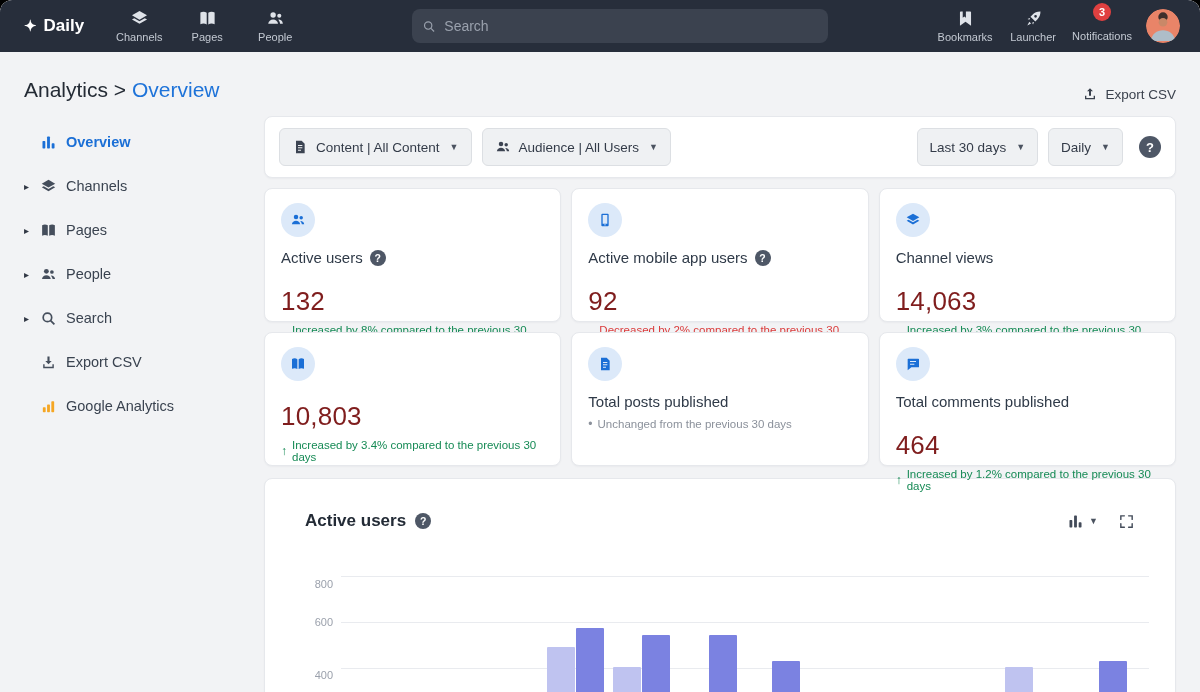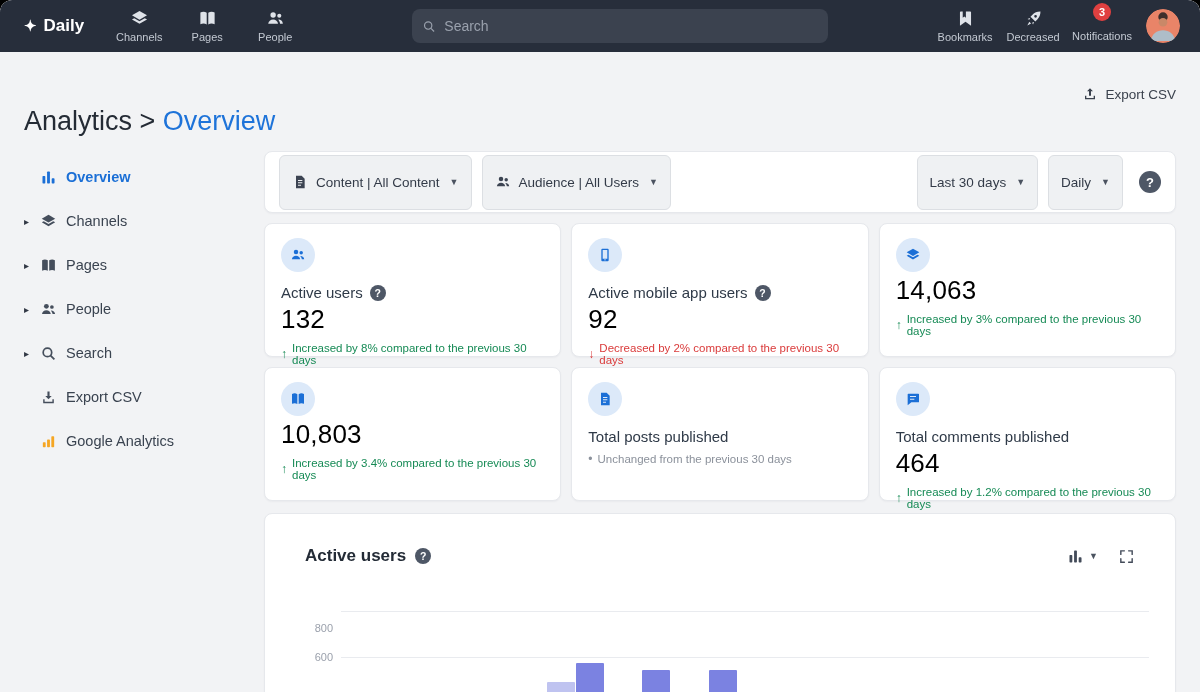--- a/index.html
+++ b/index.html
@@ -18,53 +18,53 @@
   .search-box { width:416px; height:34px; background:#3b424f; border-radius:8px; display:flex; align-items:center; padding:0 10px; gap:8px; }
   .search-box svg { width:15px; height:15px; stroke:#9aa1ad; fill:none; stroke-width:2; }
   .search-box input { background:transparent; border:none; outline:none; color:#d6dae0; font-size:14px; width:100%; font-family:"Liberation Sans", sans-serif; }
   .search-box input::placeholder { color:#9aa1ad; }
   .badge { position:absolute; top:3px; left:50%; margin-left:-9px; min-width:18px; height:18px; background:#e04040; border-radius:9px; color:#fff; font-size:11px; font-weight:bold; display:flex; align-items:center; justify-content:center; padding:0 4px; }
   .notif .lbl { margin-top:19px; }
   .avatar { width:34px; height:34px; border-radius:50%; overflow:hidden; margin:0 6px 0 14px; cursor:pointer; flex:none; }
 
   
   .page-header { display:flex; align-items:flex-start; justify-content:space-between; padding:26px 24px 14px 24px; }
-  .breadcrumb { font-size:27px; color:#242b35;margin-top:28px; }
+  .breadcrumb { font-size:21px; color:#242b35; }
   .breadcrumb .current { color:#1e73d9; cursor:pointer; }
   .export-top { display:flex; align-items:center; gap:7px; font-size:13.5px; color:#3b424e; cursor:pointer; margin-top:8px; }
   .export-top svg { width:16px; height:16px; fill:#3b424e; }
 
   
   .content { display:flex; padding:0 24px; }
   .sidebar { width:240px; flex:none; padding-top:4px; }
   .side-item { display:flex; align-items:center; height:44px; font-size:14.5px; color:#3a4350; cursor:pointer; }
   .side-item .caret { width:16px; font-size:10px; color:#313845; }
   .side-item .sicon { width:26px; display:flex; align-items:center; }
   .side-item svg { width:17px; height:17px; fill:#454e5c; }
   .side-item.active { color:#1b6fd6; font-weight:bold; }
   .side-item.active svg { fill:#1b6fd6; }
 
   .main { flex:1; min-width:0; }
 
   
   .filter-card { background:#fff; border:1px solid #e6e8ec; border-radius:8px; height:62px; display:flex; align-items:center; padding:0 14px; gap:10px; box-shadow:0 1px 2px rgba(20,30,50,.04); }
-  .chip { height:55px; background:#eff1f3; border:1px solid #dcdfe3; border-radius:6px; display:flex; align-items:center; gap:8px; padding:16px 12px; font-size:13.5px; color:#333b48; cursor:pointer; }
+  .chip { height:38px; background:#eff1f3; border:1px solid #dcdfe3; border-radius:6px; display:flex; align-items:center; gap:8px; padding:16px 12px; font-size:13.5px; color:#333b48; cursor:pointer; }
   .chip svg { width:16px; height:16px; fill:#3c4452; }
   .chip .dd { font-size:9px; color:#4b5360; margin-left:2px; }
   .spacer { flex:1; }
   .help { width:16px; height:16px; border-radius:50%; background:#4e5766; color:#fff; font-size:10.5px; font-weight:bold; display:inline-flex; align-items:center; justify-content:center; cursor:pointer; flex:none; }
   .help.lg { width:22px; height:22px; font-size:13px; margin-left:6px; }
 
   
   .stats-grid { display:grid; grid-template-columns:repeat(3,1fr); gap:10px; margin-top:10px; }
   .stat-card { background:#fff; border:1px solid #e6e8ec; border-radius:8px; height:134px; padding:14px 16px; box-shadow:0 1px 2px rgba(20,30,50,.04); }
   .stat-icon { width:34px; height:34px; border-radius:50%; background:#dce9f9; display:flex; align-items:center; justify-content:center; }
   .stat-icon svg { width:16px; height:16px; fill:#1b6fd6; }
   .stat-label { display:flex; align-items:center; gap:7px; margin-top:12px; font-size:15px; color:#2f3a48; }
-  .stat-value { font-size:26px; color:#000000; margin-top:3px; font-weight:500; letter-spacing:.2px; }
+  .stat-value { font-size:26px; color:#7f1d1d; margin-top:20px; font-weight:500; letter-spacing:.2px; }
   .stat-delta { font-size:11.5px; margin-top:7px; display:flex; align-items:center; gap:5px; }
   .stat-delta.up { color:#168a55; }
   .stat-delta.down { color:#da3b3b; }
   .stat-delta.flat { color:#8b919b; }
   .stat-delta .ticon { font-size:12px; }
 
   
   .chart-card { background:#fff; border:1px solid #e6e8ec; border-radius:8px 8px 0 0; margin-top:12px; padding:32px 24px 0 24px; height:220px; box-shadow:0 1px 2px rgba(20,30,50,.04); }
   .chart-head { display:flex; align-items:center; }
   .chart-title { font-size:17px; font-weight:bold; color:#232b36; display:flex; align-items:center; gap:9px; margin-left:16px; }
@@ -126,21 +126,21 @@
         <svg viewBox="0 0 24 24">
             <path d="M6 3h12a1 1 0 0 1 1 1v17l-7-5-7 5V4a1 1 0 0 1 1-1Zm2.5 0v8l2-1.5 2 1.5V3Z"></path>
           </svg>
         <span class="lbl">Bookmarks</span>
       </div>
       <div class="topnav-item">
         <svg viewBox="0 0 24 24">
             <path d="M20.8 3.2c-4.1-.1-7.6 1.5-10.1 4L8.2 9.7l6.1 6.1 2.5-2.5c2.5-2.5 4.1-6 4-10.1ZM14.6 10.9a1.7 1.7 0 1 1 0-3.4 1.7 1.7 0 0 1 0 3.4Z"></path>
             <path d="M8 11.2 4.5 12.6l2.2 1.1Zm4.8 4.8-1.4 3.5-1.1-2.2Zm-6.1.1-2.5 4.7 4.7-2.5Z"></path>
           </svg>
-        <span class="lbl">Decreased</span>
+        <span class="lbl">Launcher</span>
       </div>
       <div class="topnav-item notif">
         <span class="badge">3</span>
         <span class="lbl">Notifications</span>
       </div>
     </div>
     <div class="avatar">
       <svg viewBox="0 0 36 36">
         <circle cx="18" cy="18" r="18" fill="#e98468"></circle>
         <circle cx="18" cy="8.5" r="5" fill="#3f2f2c"></circle>
@@ -312,20 +312,23 @@
           </div>
         </div>
 
         <div class="stat-card">
           <div class="stat-icon">
               <svg viewBox="0 0 24 24">
                 <path d="M12 2.5 21.5 8 12 13.5 2.5 8Z"></path>
                 <path d="M5.3 11.6 2.5 13.2l9.5 5.5 9.5-5.5-2.8-1.6L12 15.5Z"></path>
               </svg>
             </div>
+          <div class="stat-label">
+            <span>Channel views</span>
+          </div>
           <div class="stat-value">14,063</div>
           <div class="stat-delta up">
             <span class="ticon">↑</span>
             <span>Increased by 3% compared to the previous 30 days</span>
           </div>
         </div>
 
         <div class="stat-card">
           <div class="stat-icon">
               <svg viewBox="0 0 24 24">
@@ -387,21 +390,21 @@
               <span class="dd">▼</span>
             </div>
             <div class="ctl expand">
               <svg viewBox="0 0 24 24">
                   <path d="M4 9V4h5M15 4h5v5M20 15v5h-5M9 20H4v-5" stroke-linecap="round"></path>
                 </svg>
             </div>
           </div>
         </div>
         <div class="plot">
-            <div class="ytick" style="top: 30px;">800</div>
+            <div class="ytick" style="top: 21px;">800</div>
             <div class="gridline" style="top: 13px;"></div>
             <div class="ytick" style="top: 59px;">600</div>
             <div class="gridline" style="top: 59px;"></div>
             <div class="ytick" style="top: 112px;">400</div>
             <div class="gridline" style="top: 105px;"></div>
             <div class="bar" style="left: 258px; top: 84.3px; width: 28px; height: 315.7px; background: rgb(191, 195, 240);"></div>
             <div class="bar" style="left: 287px; top: 64.75px; width: 28px; height: 335.25px; background: rgb(123, 130, 225);"></div>
             <div class="bar" style="left: 324px; top: 103.85px; width: 28px; height: 296.15px; background: rgb(191, 195, 240);"></div>
             <div class="bar" style="left: 353px; top: 71.65px; width: 28px; height: 328.35px; background: rgb(123, 130, 225);"></div>
             <div class="bar" style="left: 420px; top: 71.65px; width: 28px; height: 328.35px; background: rgb(123, 130, 225);"></div>

